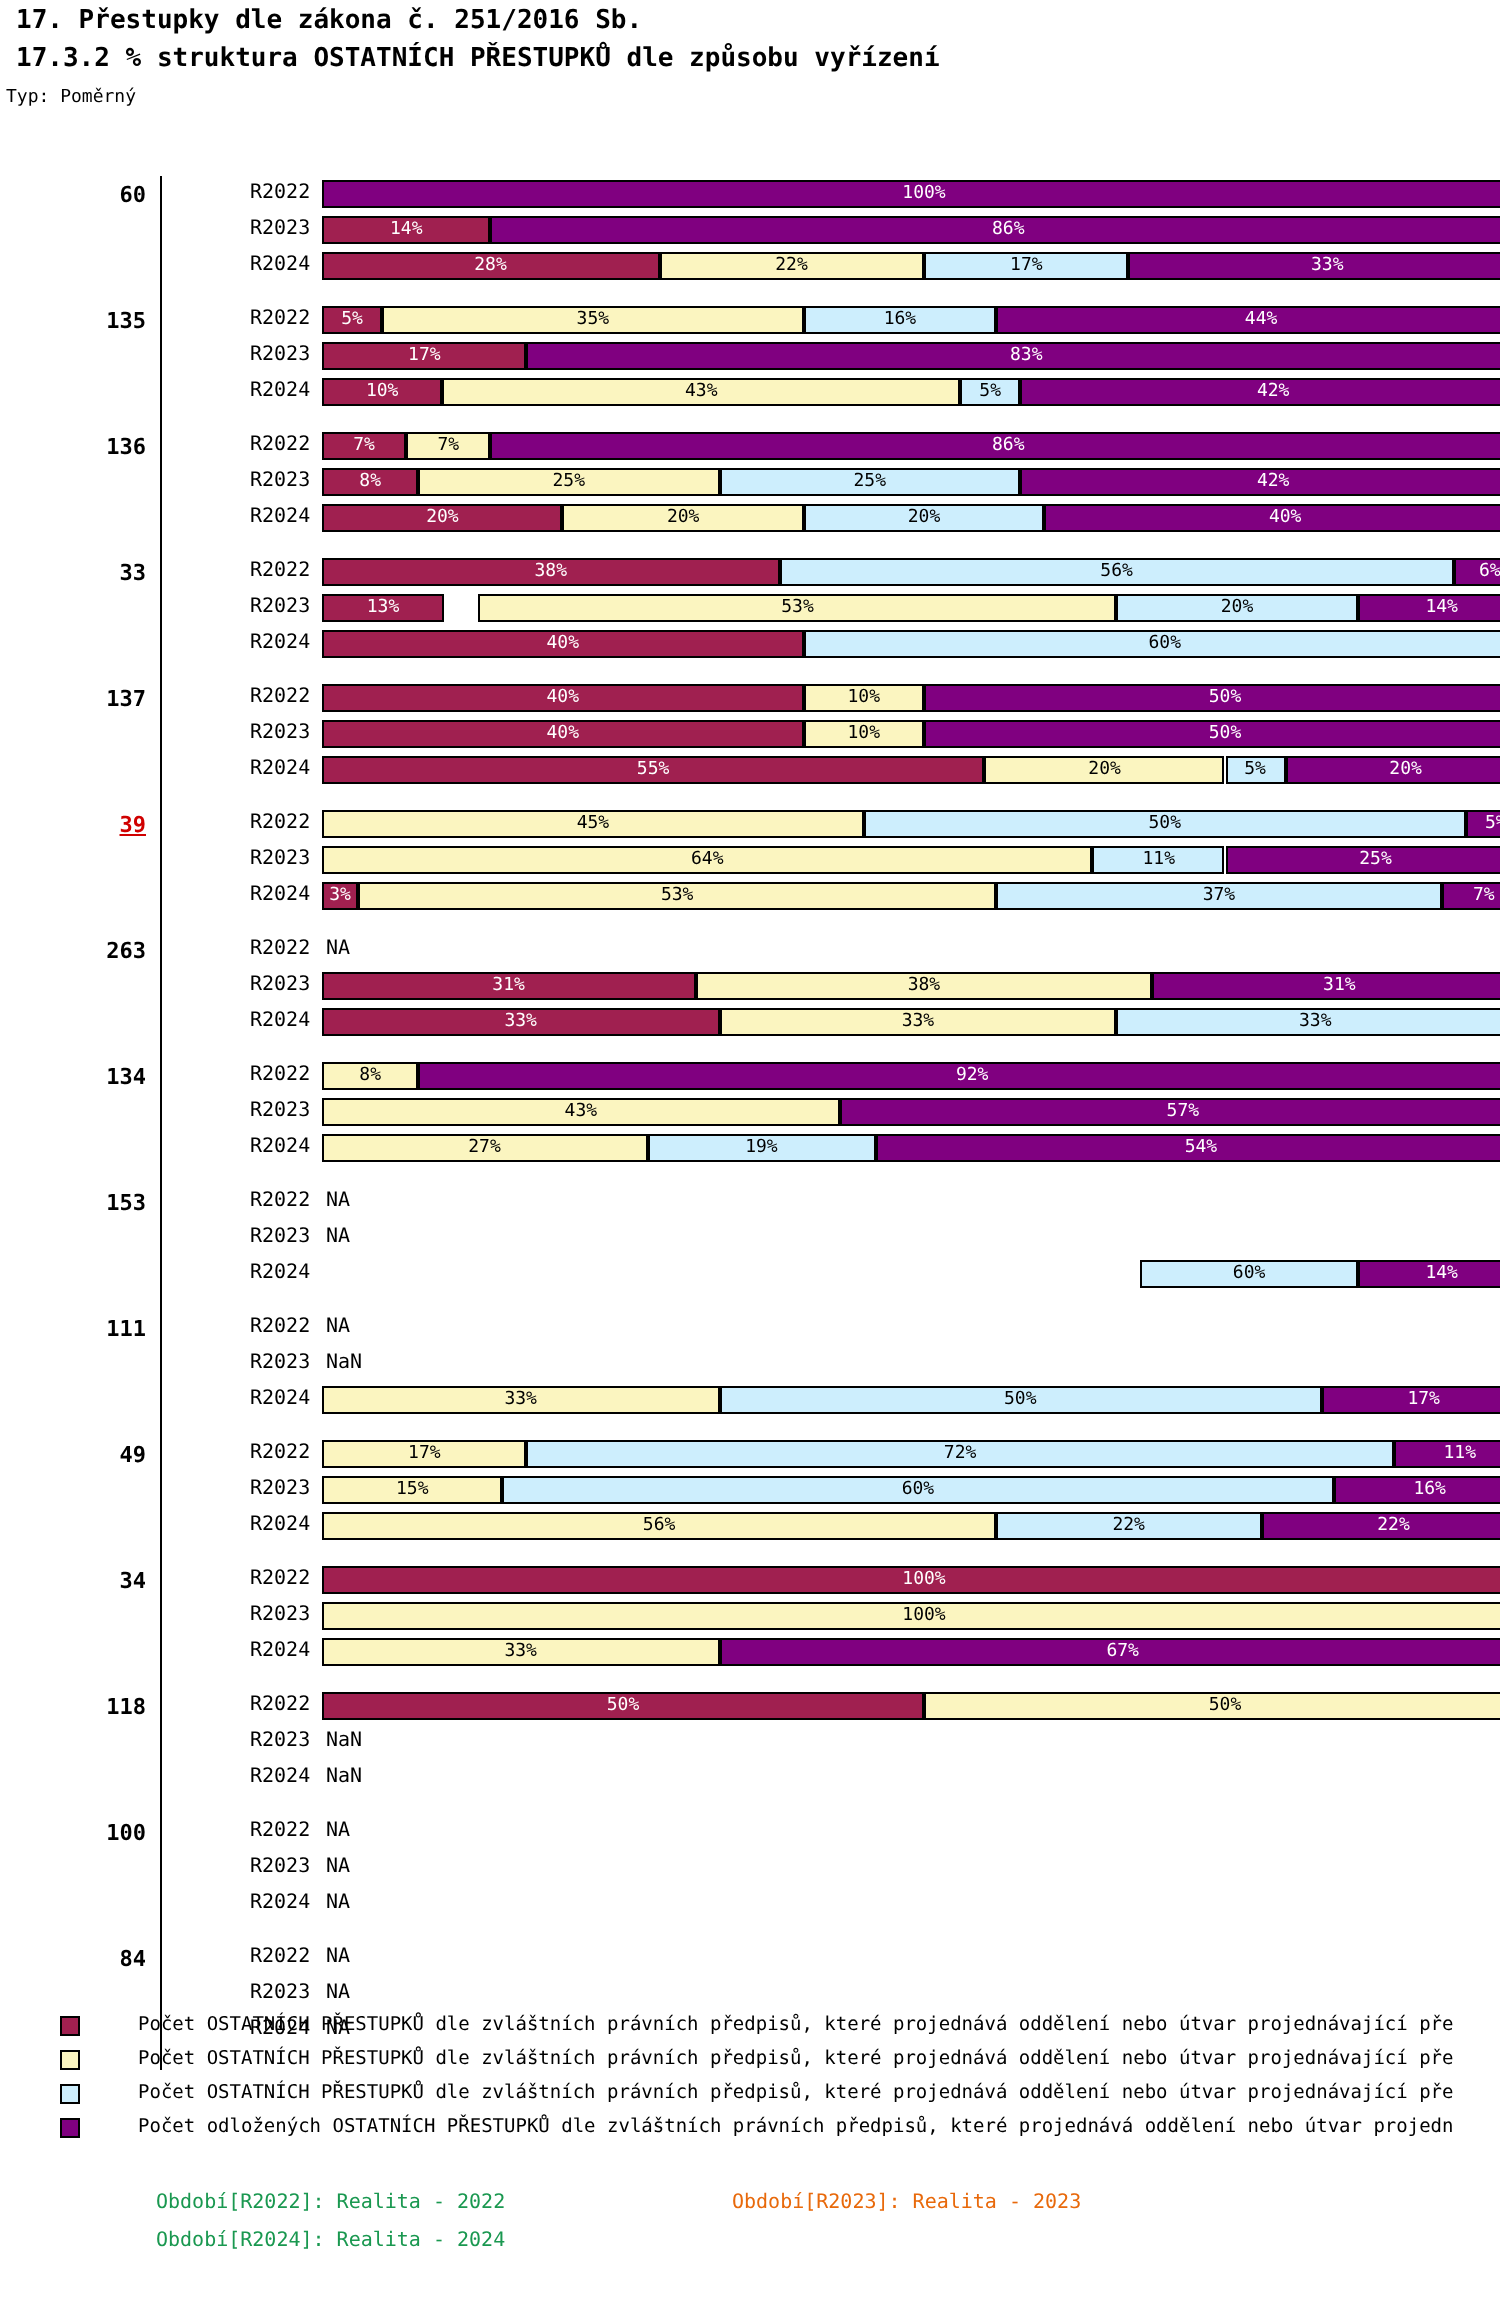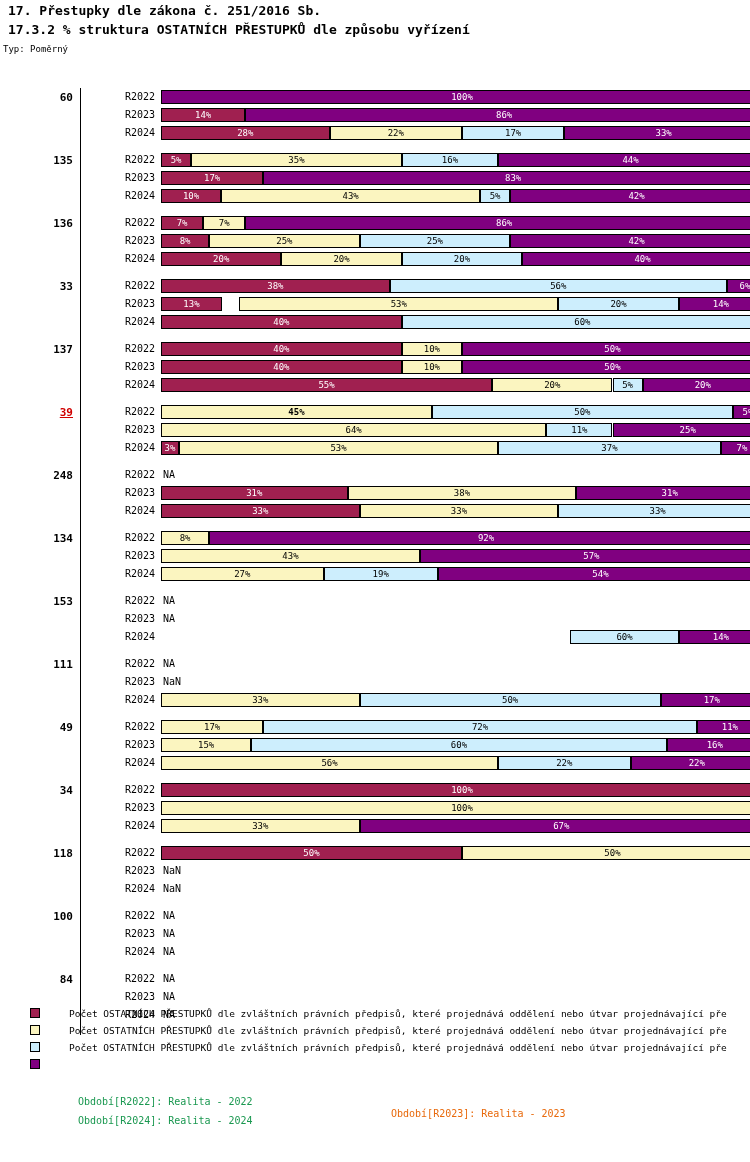--- a/index.html
+++ b/index.html
@@ -60,21 +60,21 @@
   }
   .legbox{
     display:inline-block;width:8px;height:8px;border:1px solid #000;
     margin-right:6px;vertical-align:middle;
   }
   .legtxt{font-size:9.5px;vertical-align:middle;margin-left:23px;}
   .periods{position:absolute;left:0;top:1096px;width:750px;}
   .perrow{position:relative;height:19px;}
   .per{position:absolute;font-size:10px;white-space:nowrap;}
   .p1{left:78px;color:#1a9850;}
-  .p2{left:391px;color:#e8690b;margin-top:12px;}
+  .p2{left:366px;color:#e8690b;}
   .p3{left:78px;color:#1a9850;}
   .glabel-red{color:#d00000;text-decoration:underline;}
 </style>
 </head>
 <body>
 
 <div class="title1">17. Přestupky dle zákona č. 251/2016 Sb.</div>
 <div class="title2">17.3.2 % struktura OSTATNÍCH PŘESTUPKŮ dle způsobu vyřízení</div>
 <div class="typ">Typ: Poměrný</div>
 
@@ -171,21 +171,21 @@
     <div class="rowlabel" style="top: 291px;">R2024</div>
     <div class="bars" style="top: 290px; width: 602px;">
       <div class="seg" style="left: 0px; width: 331.1px; background: rgb(160, 32, 80); color: rgb(255, 255, 255);">55%</div>
       <div class="seg" style="left: 331.1px; width: 120.4px; background: rgb(251, 245, 192); color: rgb(0, 0, 0);">20%</div>
       <div class="seg" style="left: 451.5px; width: 30.1px; background: rgb(205, 238, 253); color: rgb(0, 0, 0);">5%</div>
       <div class="seg" style="left: 481.6px; width: 120.4px; background: rgb(128, 0, 128); color: rgb(255, 255, 255);">20%</div>
     </div>
     <div class="grouplabel" style="top: 255px; left: -78px;">137</div>
     <div class="rowlabel" style="top: 318px;">R2022</div>
     <div class="bars" style="top: 317px; width: 602px;">
-      <div class="seg" style="left: 0px; width: 270.9px; background: rgb(251, 245, 192); color: rgb(0, 0, 0); font-weight: bold;">45%</div>
+      <div class="seg" style="left: 0px; width: 270.9px; background: rgb(251, 245, 192); color: rgb(0, 0, 0);">45%</div>
       <div class="seg" style="left: 270.9px; width: 301px; background: rgb(205, 238, 253); color: rgb(0, 0, 0);">50%</div>
       <div class="seg" style="left: 571.9px; width: 30.1px; background: rgb(128, 0, 128); color: rgb(255, 255, 255);">5%</div>
     </div>
     <div class="rowlabel" style="top: 336px;">R2023</div>
     <div class="bars" style="top: 335px; width: 602px;">
       <div class="seg" style="left: 0px; width: 385.28px; background: rgb(251, 245, 192); color: rgb(0, 0, 0);">64%</div>
       <div class="seg" style="left: 385.28px; width: 66.22px; background: rgb(205, 238, 253); color: rgb(0, 0, 0);">11%</div>
       <div class="seg" style="left: 451.5px; width: 150.5px; background: rgb(128, 0, 128); color: rgb(255, 255, 255);">25%</div>
     </div>
     <div class="rowlabel" style="top: 354px;">R2024</div>
@@ -203,21 +203,21 @@
       <div class="seg" style="left: 0px; width: 186.62px; background: rgb(160, 32, 80); color: rgb(255, 255, 255);">31%</div>
       <div class="seg" style="left: 186.62px; width: 228.76px; background: rgb(251, 245, 192); color: rgb(0, 0, 0);">38%</div>
       <div class="seg" style="left: 415.38px; width: 186.62px; background: rgb(128, 0, 128); color: rgb(255, 255, 255);">31%</div>
     </div>
     <div class="rowlabel" style="top: 417px;">R2024</div>
     <div class="bars" style="top: 416px; width: 602px;">
       <div class="seg" style="left: 0px; width: 198.66px; background: rgb(160, 32, 80); color: rgb(255, 255, 255);">33%</div>
       <div class="seg" style="left: 198.66px; width: 198.66px; background: rgb(251, 245, 192); color: rgb(0, 0, 0);">33%</div>
       <div class="seg" style="left: 397.32px; width: 198.66px; background: rgb(205, 238, 253); color: rgb(0, 0, 0);">33%</div>
     </div>
-    <div class="grouplabel" style="top: 381px; left: -78px;">248</div>
+    <div class="grouplabel" style="top: 381px; left: -78px;">263</div>
     <div class="rowlabel" style="top: 444px;">R2022</div>
     <div class="bars" style="top: 443px; width: 602px;">
       <div class="seg" style="left: 0px; width: 48.16px; background: rgb(251, 245, 192); color: rgb(0, 0, 0);">8%</div>
       <div class="seg" style="left: 48.16px; width: 553.84px; background: rgb(128, 0, 128); color: rgb(255, 255, 255);">92%</div>
     </div>
     <div class="rowlabel" style="top: 462px;">R2023</div>
     <div class="bars" style="top: 461px; width: 602px;">
       <div class="seg" style="left: 0px; width: 258.86px; background: rgb(251, 245, 192); color: rgb(0, 0, 0);">43%</div>
       <div class="seg" style="left: 258.86px; width: 343.14px; background: rgb(128, 0, 128); color: rgb(255, 255, 255);">57%</div>
     </div>
@@ -305,21 +305,21 @@
     <div class="na" style="top: 903px;">NA</div>
     <div class="rowlabel" style="top: 921px;">R2024</div>
     <div class="na" style="top: 921px;">NA</div>
     <div class="grouplabel" style="top: 885px; left: -78px;">84</div>
   </div>
 
 <div class="legend" id="legend">
     <div class="legrow"><span class="legbox" style="background: rgb(160, 32, 80);"></span><span class="legtxt">Počet OSTATNÍCH PŘESTUPKŮ dle zvláštních právních předpisů, které projednává oddělení nebo útvar projednávající pře</span></div>
     <div class="legrow"><span class="legbox" style="background: rgb(251, 245, 192);"></span><span class="legtxt">Počet OSTATNÍCH PŘESTUPKŮ dle zvláštních právních předpisů, které projednává oddělení nebo útvar projednávající pře</span></div>
     <div class="legrow"><span class="legbox" style="background: rgb(205, 238, 253);"></span><span class="legtxt">Počet OSTATNÍCH PŘESTUPKŮ dle zvláštních právních předpisů, které projednává oddělení nebo útvar projednávající pře</span></div>
-    <div class="legrow"><span class="legbox" style="background: rgb(128, 0, 128);"></span></div>
+    <div class="legrow"><span class="legbox" style="background: rgb(128, 0, 128);"></span><span class="legtxt">Počet odložených OSTATNÍCH PŘESTUPKŮ dle zvláštních právních předpisů, které projednává oddělení nebo útvar projedn</span></div>
   </div>
 
 <div class="periods" id="periods">
     <div class="perrow">
       <span class="per p1" style="color: rgb(26, 152, 80);">Období[R2022]: Realita - 2022</span>
       <span class="per p2" style="color: rgb(232, 105, 11);">Období[R2023]: Realita - 2023</span>
     </div>
     <div class="perrow">
       <span class="per p3" style="color: rgb(26, 152, 80);">Období[R2024]: Realita - 2024</span>
     </div>

